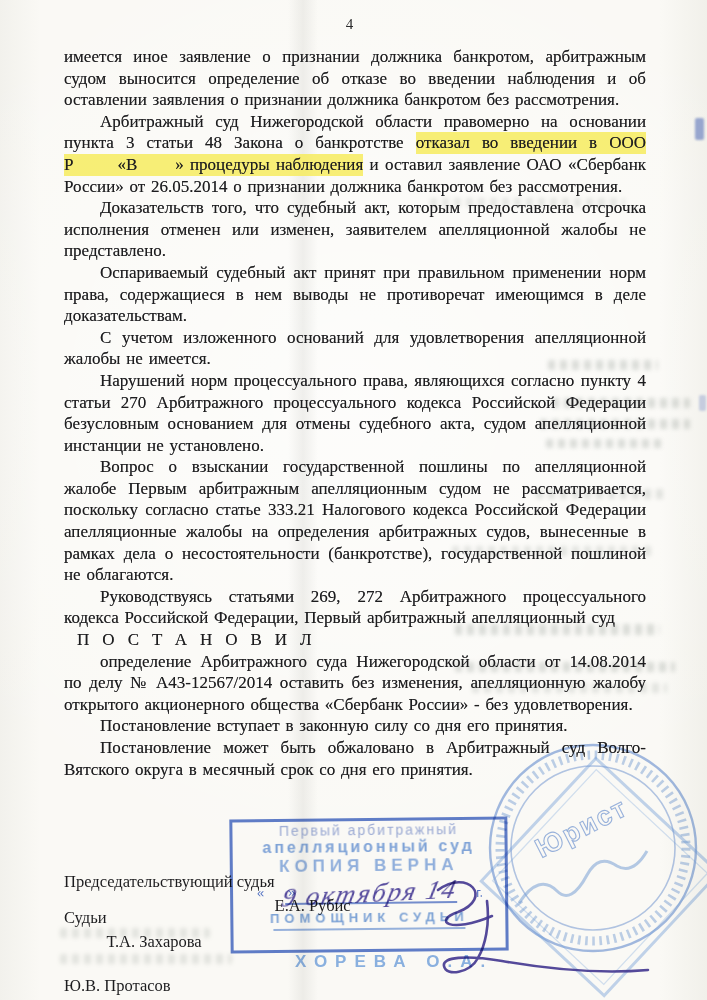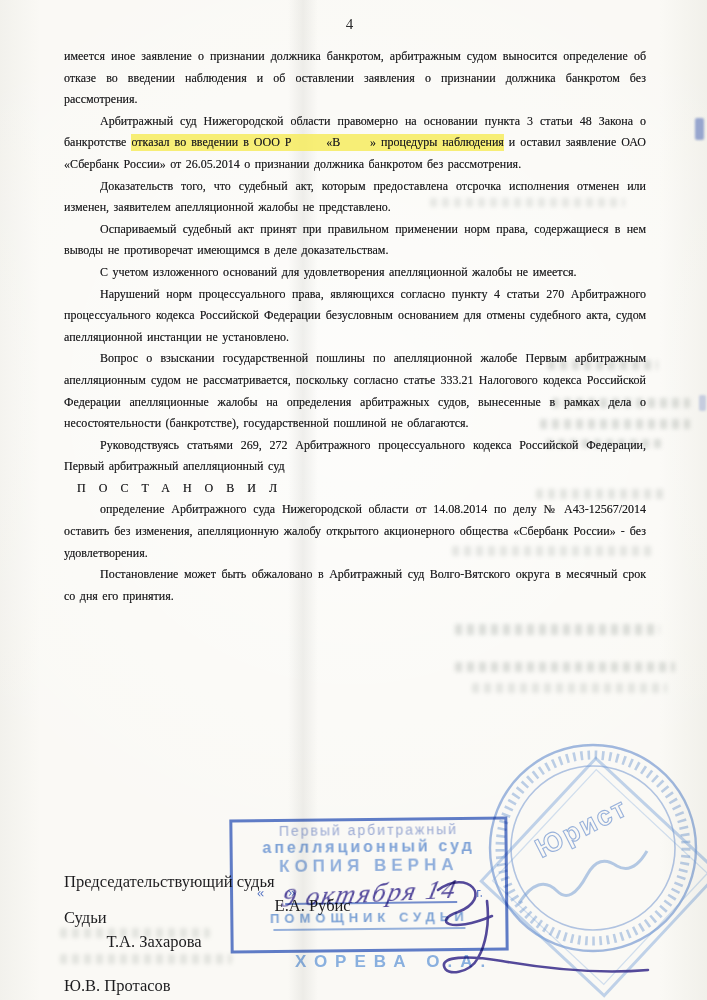--- a/index.html
+++ b/index.html
@@ -9,21 +9,21 @@
       radial-gradient(circle at 50% 40%, rgba(255,255,255,.6), rgba(0,0,0,0) 70%),
       linear-gradient(90deg, #f2f1ec 0, #faf9f5 40px, #faf9f5 660px, #f1f0ea 707px),
       #faf8f4;
     font-family:"Liberation Serif","DejaVu Serif",serif;
     color:#1d1d1f;
   }
   .crease{position:absolute;top:0;left:288px;width:30px;height:100%;
     background:linear-gradient(90deg,transparent,rgba(140,140,132,.12) 50%,transparent);pointer-events:none;}
   .pagenum{position:absolute;top:16px;left:0;right:8px;text-align:center;font-size:15px;color:#2a2a2c;}
   .content{position:absolute;left:64px;width:582px;top:46px;}
-  .content p{margin:0;text-align:justify;font-size:12px;line-height:21.6px;
+  .content p{margin:0;text-align:justify;font-size:17px;line-height:21.6px;
     text-indent:36px;word-spacing:1.5px;text-shadow:0 0 .4px rgba(20,20,25,.55);}
   .content p.noindent{text-indent:0;}
   mark.hl{background:rgba(246,235,85,.8);color:inherit;padding:1px 0 2px;margin-top:20px;}
   .heading{margin:22px 0 22px;text-align:center;text-indent:0 !important;
     font-size:18px;letter-spacing:13px;padding-left:13px;word-spacing:0;}
   .sigblock{position:absolute;left:64px;width:582px;top:868px;font-size:16.5px;}
   .sigrow{position:absolute;left:0;right:0;display:flex;}
   .sigrow .nm{text-align:right;margin-top:24px;}
   
   .smudge{position:absolute;filter:blur(2px);opacity:.42;border-radius:2px;
@@ -78,20 +78,21 @@
     <p><span>Доказательств того, что судебный акт, которым предоставлена отсрочка исполнения отменен или изменен, заявителем апелляционной жалобы не представлено.</span></p>
     <p><span>Оспариваемый судебный акт принят при правильном применении норм права, содержащиеся в нем выводы не противоречат имеющимся в деле доказательствам.</span></p>
     <p><span>С учетом изложенного оснований для удовлетворения апелляционной жалобы не имеется.</span></p>
     <p><span>Нарушений норм процессуального права, являющихся согласно пункту 4 статьи 270 Арбитражного процессуального кодекса Российской Федерации безусловным основанием для отмены судебного акта, судом апелляционной инстанции не установлено.</span></p>
     <p><span>Вопрос о взыскании государственной пошлины по апелляционной жалобе Первым арбитражным апелляционным судом не рассматривается, поскольку согласно статье 333.21 Налогового кодекса Российской Федерации апелляционные жалобы на определения арбитражных судов, вынесенные в рамках дела о несостоятельности (банкротстве), государственной пошлиной не облагаются.</span></p>
     <p><span>Руководствуясь статьями 269, 272 Арбитражного процессуального кодекса Российской Федерации, Первый арбитражный апелляционный суд</span></p>
 
     <p class="heading"><span>ПОСТАНОВИЛ</span></p>
 
     <p><span>определение Арбитражного суда Нижегородской области от 14.08.2014 по делу № А43-12567/2014 оставить без изменения, апелляционную жалобу открытого акционерного общества «Сбербанк России» - без удовлетворения.</span></p>
+    <p><span>Постановление вступает в законную силу со дня его принятия.</span></p>
     <p><span>Постановление может быть обжаловано в Арбитражный суд Волго-Вятского округа в месячный срок со дня его принятия.</span></p>
   </div>
 
   <div class="sigblock">
     <div class="sigrow" style="top:4px">
       <span>Председательствующий судья</span>
       <span class="nm">Е.А. Рубис</span>
     </div>
     <div class="sigrow" style="top:40px">
       <span>Судьи</span>

